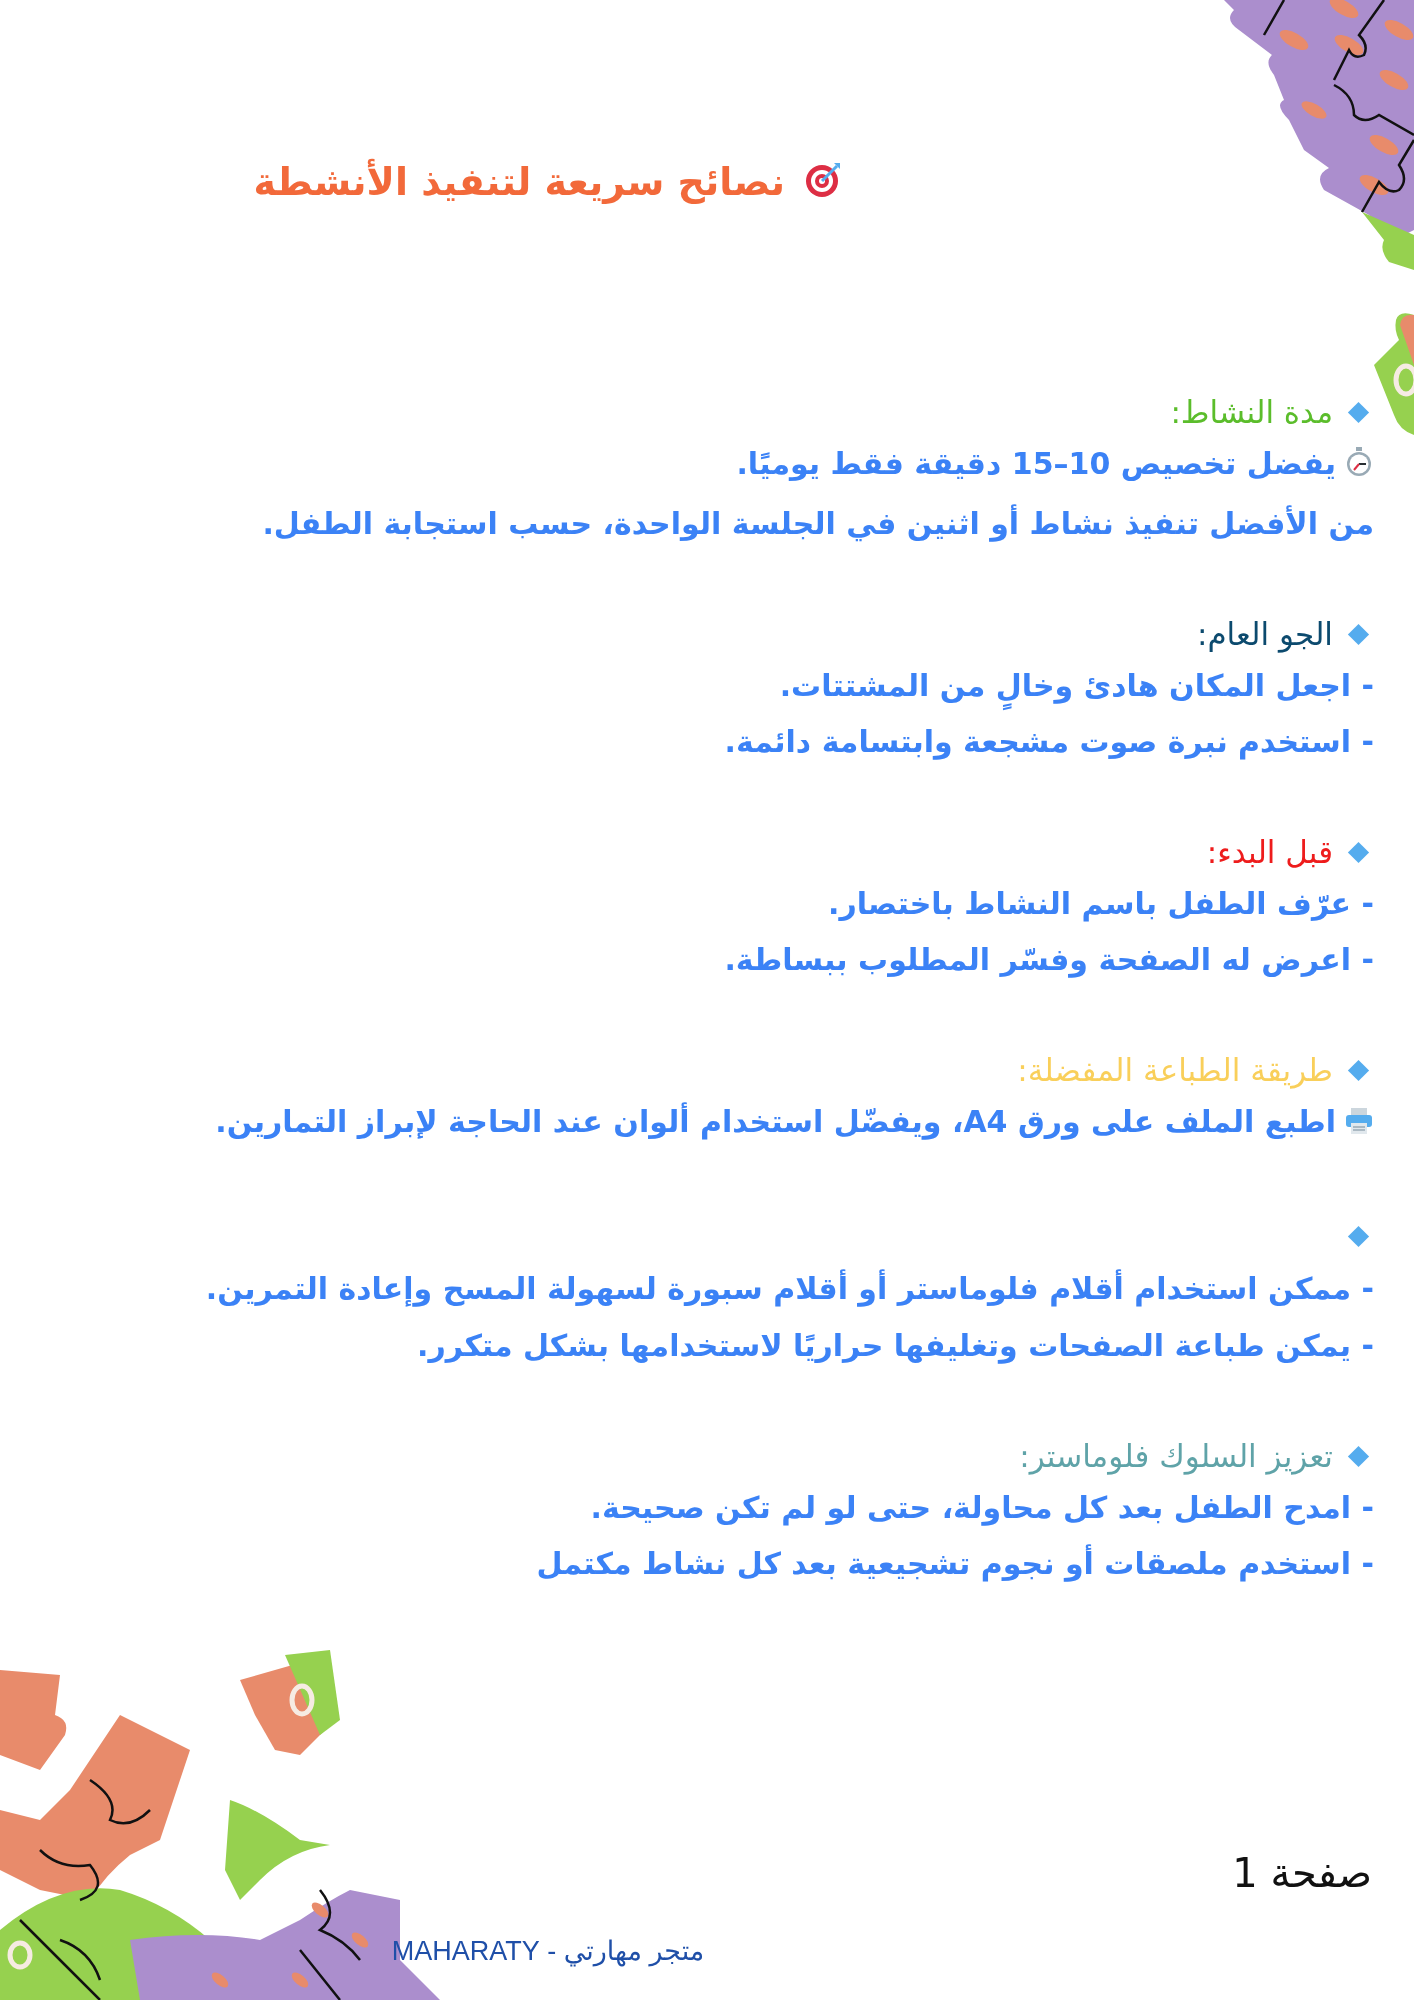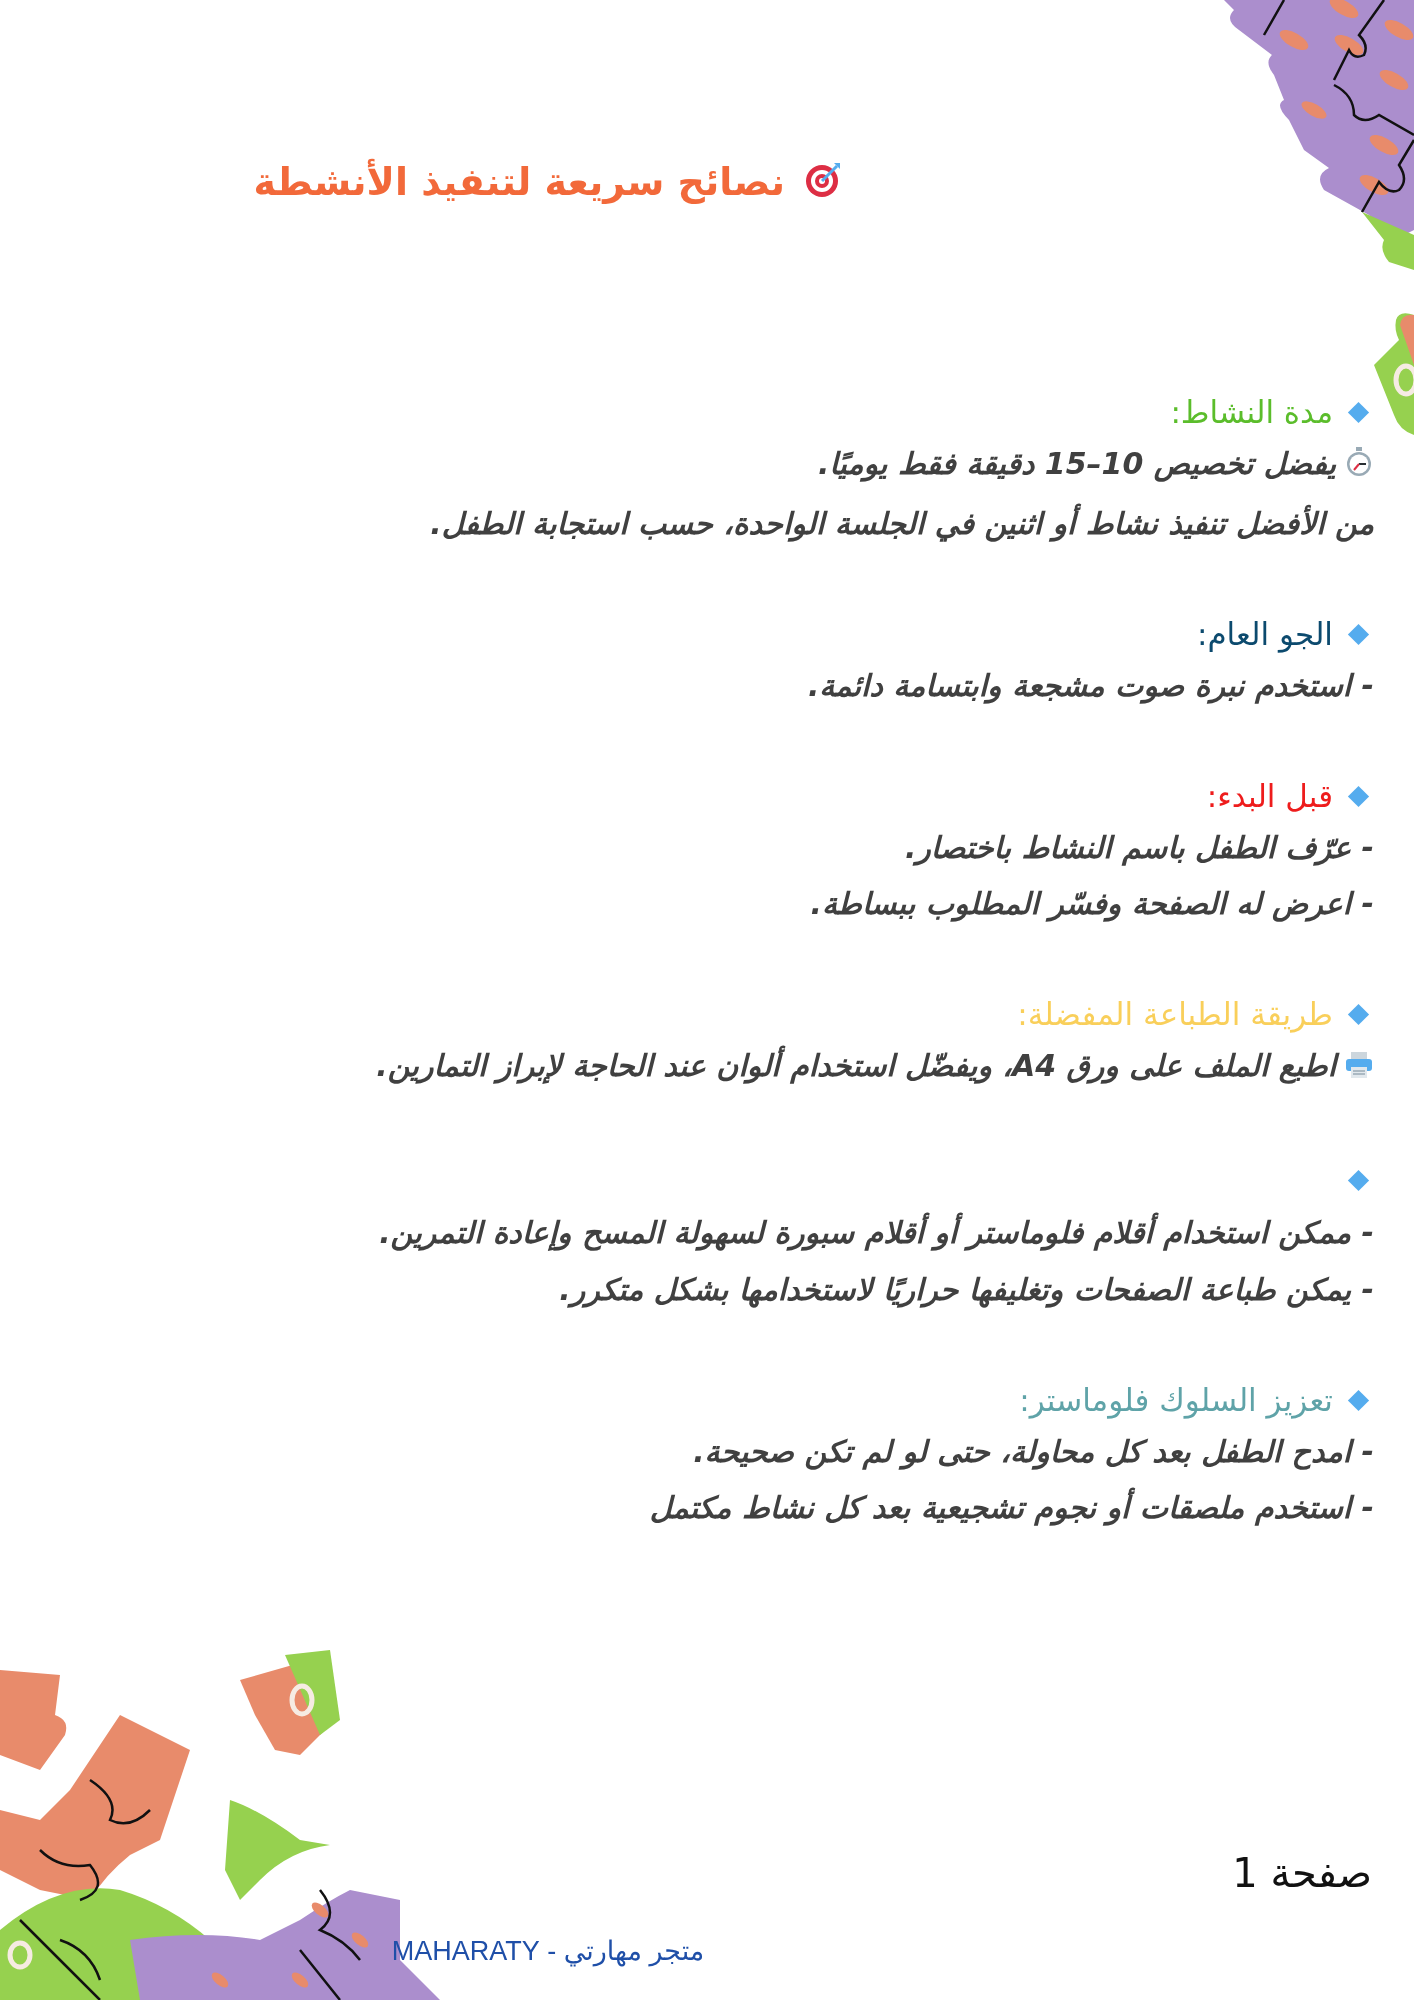--- a/index.html
+++ b/index.html
@@ -21,23 +21,22 @@
   }
   .section { margin-bottom: 58px; }
   .section-head {
     display: flex; align-items: center; font-size: 31px; height: 48px; line-height: 48px;
   }
   .diamond {
     width: 15px; height: 15px; background: #55acee; transform: rotate(45deg);
     margin-left: 18px; margin-right: 8px; flex: none;
   }
   .line {
-    font-size: 30px; font-weight: bold; color: #404040; line-height: 56px;
+    font-size: 30px; font-weight: bold; color: #3b82f6; line-height: 56px;
     white-space: nowrap;
-    font-style: italic;
   }
   .line.wrap { white-space: normal; text-align: justify; text-align-last: right; line-height: 58px; margin-left: 38px; }
   .inline-icon { display: inline-block; vertical-align: -4px; margin-left: 8px; }
   .page-num {
     position: absolute; top: 1850px; right: 42px; direction: rtl;
     font-size: 40px; color: #111;
   }
   .footer {
     position: absolute; top: 1935px; left: 0; width: 1136px; text-align: center;
     font-size: 27px; color: #1f4fa8; direction: rtl;
@@ -119,20 +118,21 @@
       </span><span>يفضل تخصيص 10–15 دقيقة فقط يوميًا.</span>
     </div>
     <div class="line">من الأفضل تنفيذ نشاط أو اثنين في الجلسة الواحدة، حسب استجابة الطفل.</div>
   </div>
 
   <div class="section">
     <div class="section-head">
       <span class="diamond"></span>
       <span style="color:#0c4a6e">الجو العام:</span>
     </div>
+    <div class="line">- اجعل المكان هادئ وخالٍ من المشتتات.</div>
     <div class="line">- استخدم نبرة صوت مشجعة وابتسامة دائمة.</div>
   </div>
 
   <div class="section">
     <div class="section-head">
       <span class="diamond"></span>
       <span style="color:#ee1c1c">قبل البدء:</span>
     </div>
     <div class="line">- عرّف الطفل باسم النشاط باختصار.</div>
     <div class="line">- اعرض له الصفحة وفسّر المطلوب ببساطة.</div>

